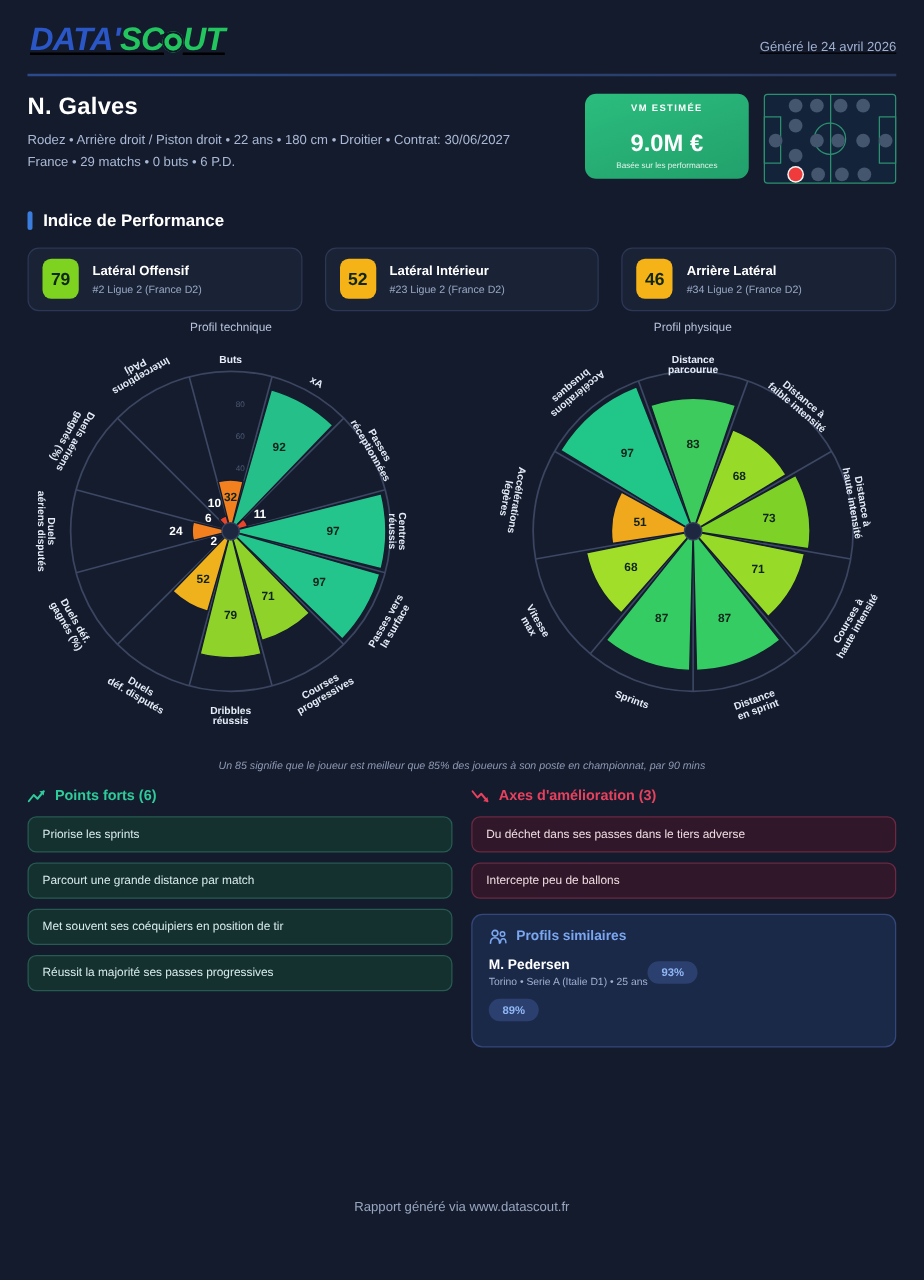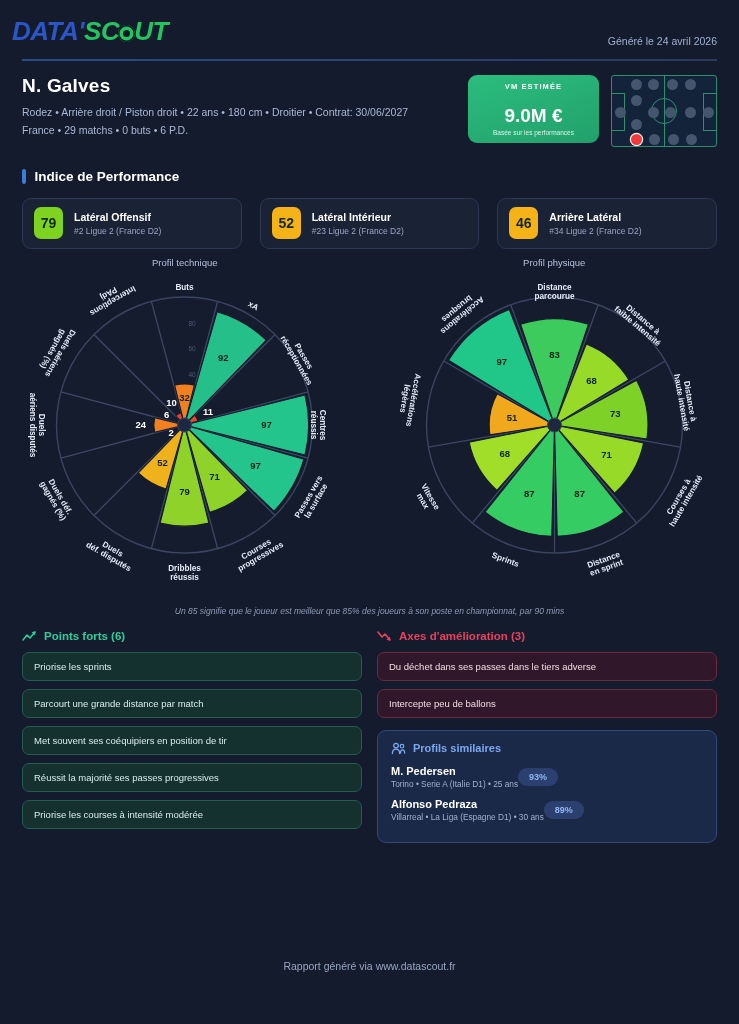--- a/index.html
+++ b/index.html
@@ -5,21 +5,21 @@
   * { box-sizing: border-box; margin: 0; padding: 0; }
   html, body {
     width: 739px; height: 1024px;
     background: #141b2d;
     font-family: "Liberation Sans", sans-serif;
     overflow: hidden;
   }
   .page { position: relative; width: 739px; height: 1024px; background: #141b2d; }
 
   
-  .header { padding: 16px 22px 0 12px; display: flex; justify-content: space-between; align-items: flex-end; }
+  .header { padding: 16px 22px 0 24px; display: flex; justify-content: space-between; align-items: center; text-decoration: underline; }
   .logo { font-size: 26px; font-weight: 800; font-style: italic; letter-spacing: -0.5px; display: flex; align-items: center; }
   .logo .d1 { color: #2a56c6; }
   .logo .d2 { color: #22c55e; }
   .ball { display: inline-block; width: 17px; height: 17px; border-radius: 50%;
           background: #22c55e; position: relative; margin: 0 -1px; top: 2px;
           box-shadow: inset 0 0 0 1.5px #0f1726; }
   .ball::before { content:""; position:absolute; width:7px; height:7px; background:#0f1726;
           border-radius:50%; left:5px; top:5px; }
   .ball::after { content:""; position:absolute; width:3px; height:3px; background:#0f1726;
           border-radius:50%; left:1px; top:1px; }
@@ -355,21 +355,20 @@
           <path d="M1 10 L5 5 L8 8 L13 2" fill="none" stroke="#2ecc9a" stroke-width="1.6" stroke-linecap="round" stroke-linejoin="round"></path>
           <path d="M9.5 2 L13.4 1.6 L13 5.4 Z" fill="#2ecc9a"></path>
         </svg>
         <div class="ttl">Points forts (6)</div>
       </div>
       <div id="strength-list">
           <div class="item good">Priorise les sprints</div>
           <div class="item good">Parcourt une grande distance par match</div>
           <div class="item good">Met souvent ses coéquipiers en position de tir</div>
           <div class="item good">Réussit la majorité ses passes progressives</div>
-          <div class="item good">Priorise les courses à intensité modérée</div>
         </div>
     </div>
 
     <div class="col bad">
       <div class="col-head">
         <svg width="15" height="12" viewBox="0 0 15 12">
           <path d="M1 2 L5 7 L8 4 L13 10" fill="none" stroke="#e8415e" stroke-width="1.6" stroke-linecap="round" stroke-linejoin="round"></path>
           <path d="M9.5 10 L13.4 10.4 L13 6.6 Z" fill="#e8415e"></path>
         </svg>
         <div class="ttl">Axes d'amélioration (3)</div>
@@ -391,24 +390,20 @@
         </div>
         <div id="sim-list">
             <div class="sim-row">
               <div>
                 <div class="sim-name">M. Pedersen</div>
                 <div class="sim-meta">Torino • Serie A (Italie D1) • 25 ans</div>
               </div>
               <div class="sim-pct">93%</div>
             </div>
             <div class="sim-row">
-              <div>
-                <div class="sim-name">Alfonso Pedraza</div>
-                <div class="sim-meta">Villarreal • La Liga (Espagne D1) • 30 ans</div>
-              </div>
               <div class="sim-pct">89%</div>
             </div>
           </div>
       </div>
     </div>
   </div>
 
   <div class="footer">Rapport généré via www.datascout.fr</div>
 </div>
 

